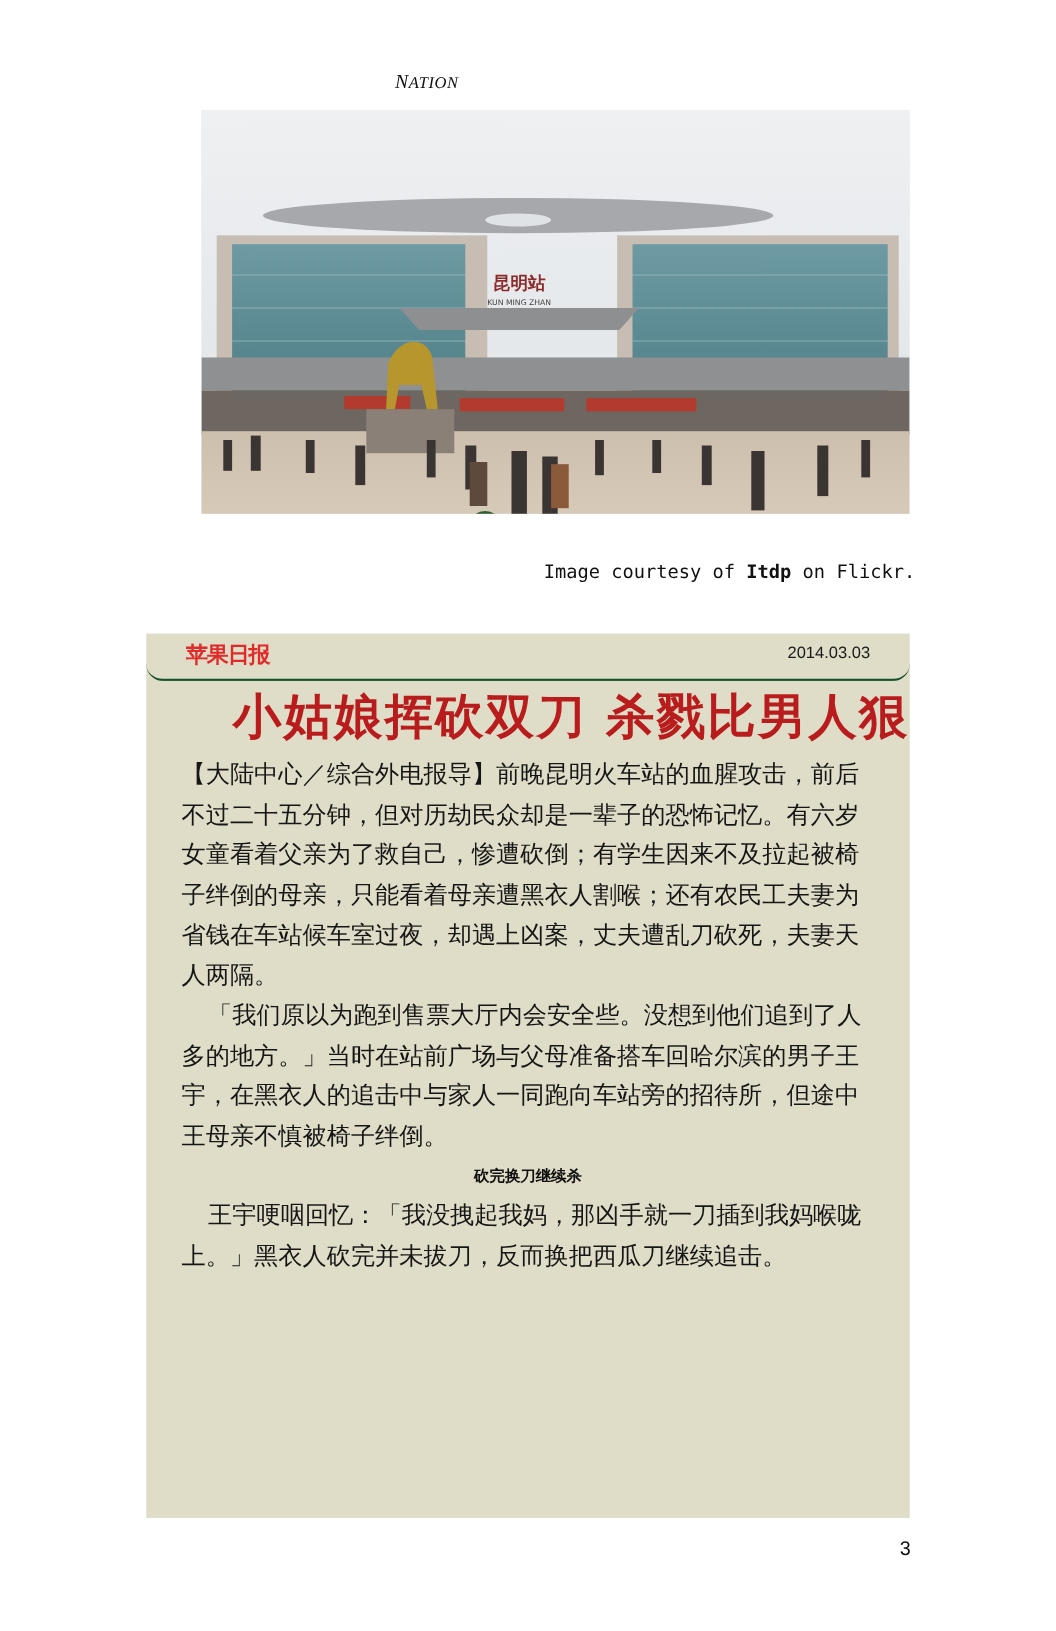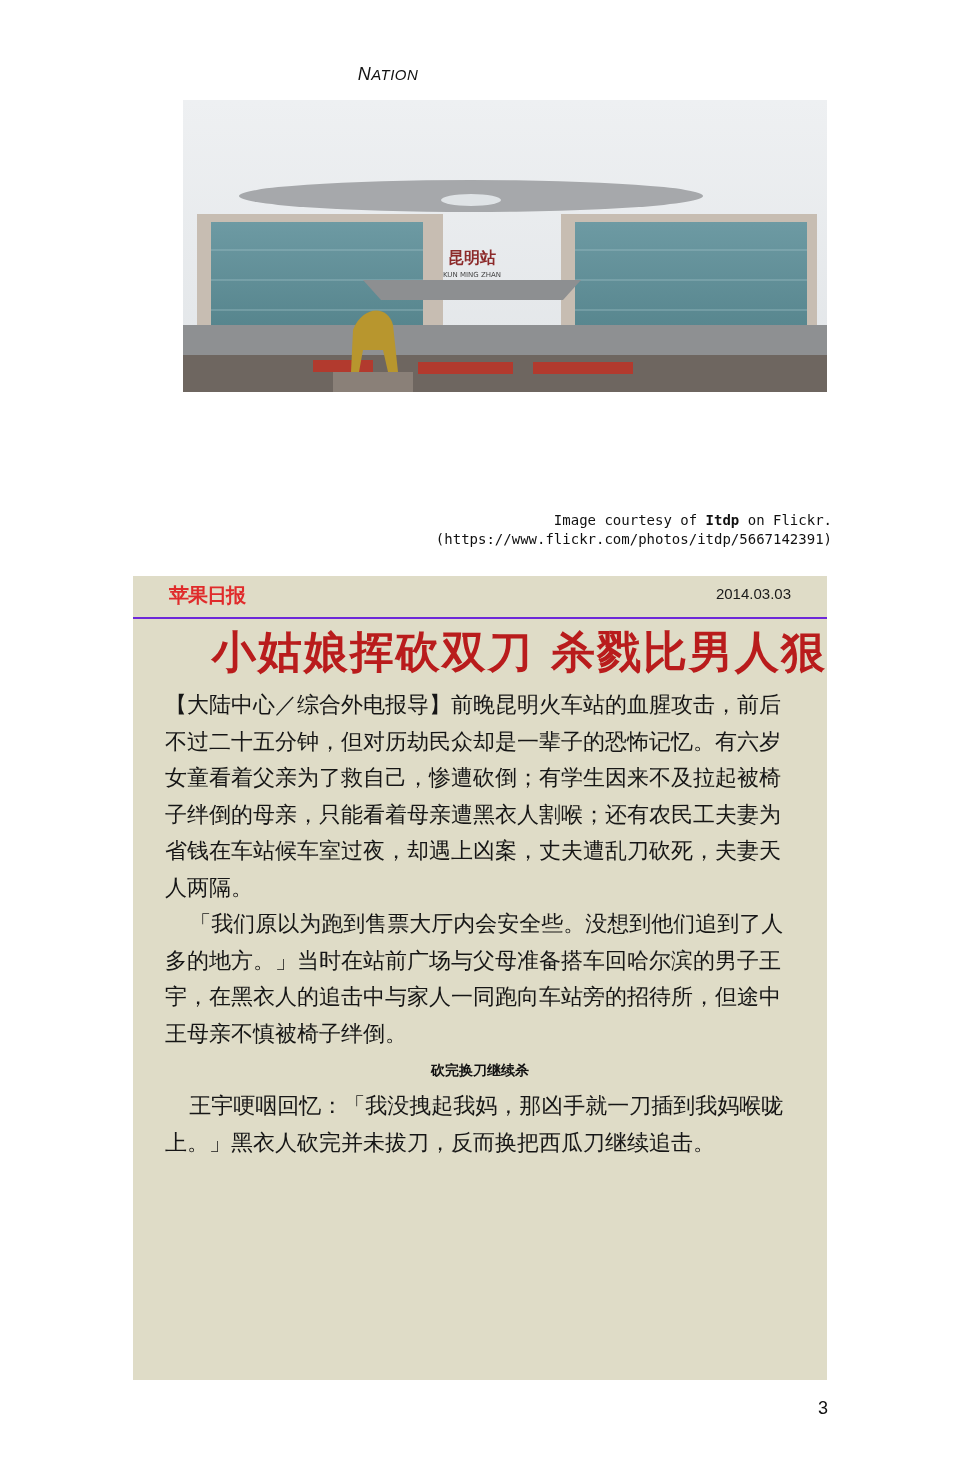--- a/index.html
+++ b/index.html
@@ -1,42 +1,42 @@
 <!DOCTYPE html>
 <html><head>
   <meta charset="utf-8">
   <style>
     html, body { margin: 0; padding: 0; background: #ffffff; }
     body { width: 960px; height: 1483px; position: relative; overflow: hidden; font-family: "DejaVu Sans", sans-serif; color: #111; }
 
     .section-header {
       position: absolute; left: 0; top: 64px; width: 776px; text-align: center;
-      font-family: Liberation Sans, sans-serif; font-style: italic; font-size: 15px;
+      font-family: Liberation Serif, serif; font-style: italic; font-size: 15px;
       letter-spacing: 0.5px; color: #111;
     }
     .section-header .cap { font-size: 18px; }
 
     .photo {
-      position: absolute; left: 183px; top: 100px; width: 644px; height: 292px;
+      position: absolute; left: 183px; top: 100px; width: 644px; height: 367px;
       overflow: hidden; background: #e9ecef;
     }
     .photo svg { display: block; }
 
     .credit {
       position: absolute; right: 128px; top: 511px; text-align: right;
-      font-family: "DejaVu Sans Mono", monospace; font-size: 14px; line-height: 19px; color: #111;
+      font-family: "DejaVu Sans Mono", monospace; font-size: 17px; line-height: 19px; color: #111;
     }
     .credit b { font-weight: bold; }
 
     .article {
       position: absolute; left: 133px; top: 576px; width: 694px; height: 804px;
       background: #dfdcc7; box-sizing: border-box;
     }
     .masthead {
-      position: relative; height: 41px; border-bottom: 2px solid #6d28d9;
+      position: relative; height: 41px; border-bottom: 2px solid #14532d; border-radius: 15px;
     }
     .paper-name {
       position: absolute; left: 36px; top: 6px; font-size: 20px; font-weight: bold;
       color: #e02b2b; letter-spacing: -1px; font-family: "DejaVu Sans", sans-serif;
     }
     .paper-date {
       position: absolute; right: 36px; top: 9px; font-size: 15px; color: #1a1a1a;
       font-family: "Liberation Sans", sans-serif;
     }
     .headline {
@@ -127,21 +127,20 @@
     </g>
     <circle cx="258" cy="380" r="14" fill="none" stroke="#2e5e2e" stroke-width="3"></circle>
     <circle cx="326" cy="385" r="12" fill="none" stroke="#333" stroke-width="3"></circle>
     <rect x="244" y="320" width="16" height="40" fill="#5d4a3c"></rect>
     <rect x="318" y="322" width="16" height="40" fill="#8a5a3a"></rect>
   </svg>
 </div>
 
 <div class="credit">
   <div><span>Image courtesy of </span><b>Itdp</b><span> on Flickr.</span></div>
-  <div>(https://www.flickr.com/photos/itdp/5667142391)</div>
 </div>
 
 <div class="article">
   <div class="masthead">
     <span class="paper-name">苹果日报</span>
     <span class="paper-date">2014.03.03</span>
   </div>
   <div class="headline">小姑娘挥砍双刀 杀戮比男人狠</div>
   <div class="body">
     <p>【大陆中心／综合外电报导】前晚昆明火车站的血腥攻击，前后不过二十五分钟，但对历劫民众却是一辈子的恐怖记忆。有六岁女童看着父亲为了救自己，惨遭砍倒；有学生因来不及拉起被椅子绊倒的母亲，只能看着母亲遭黑衣人割喉；还有农民工夫妻为省钱在车站候车室过夜，却遇上凶案，丈夫遭乱刀砍死，夫妻天人两隔。</p>

